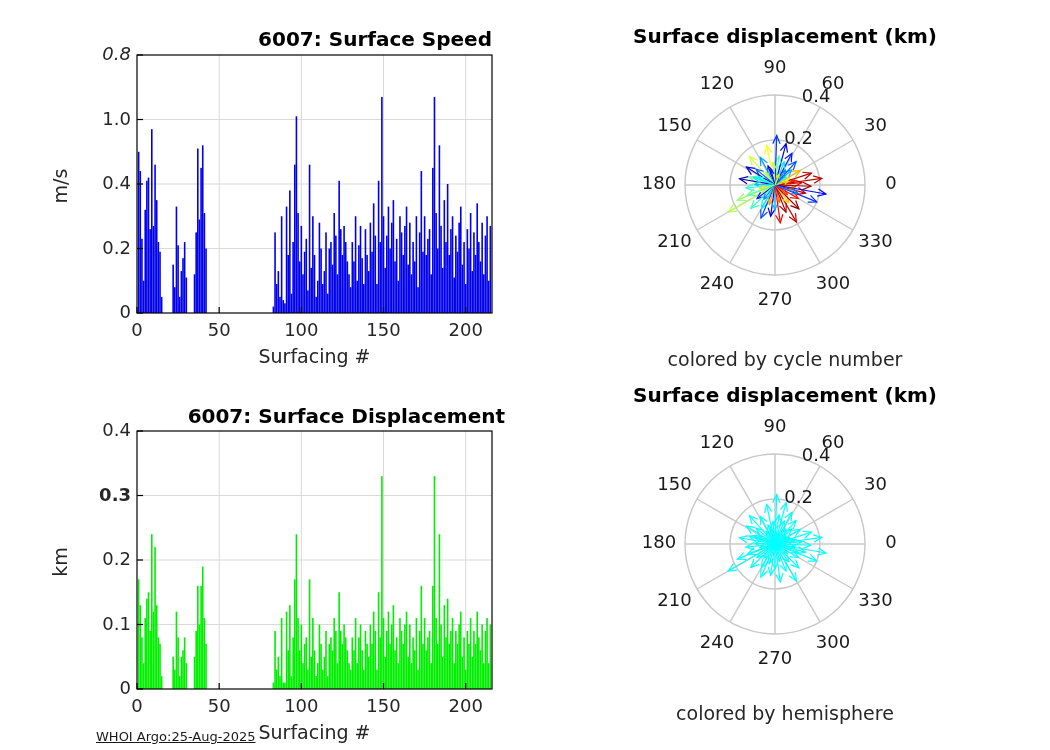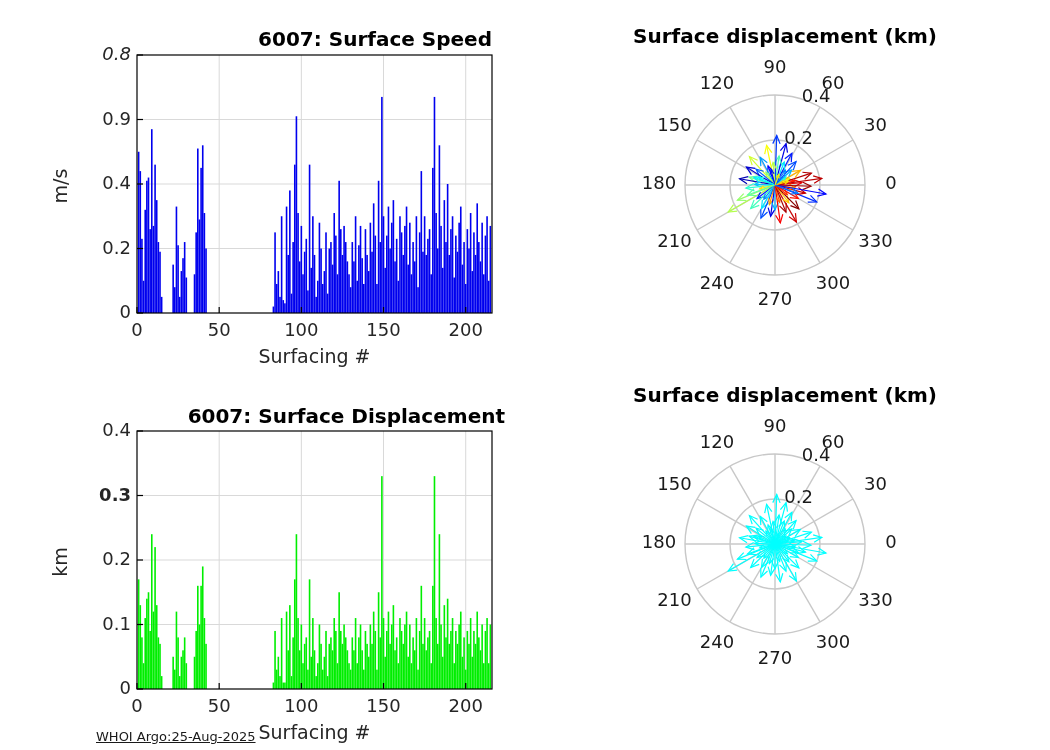--- a/index.html
+++ b/index.html
@@ -270,21 +270,21 @@
         <line x1="137" y1="313" x2="137" y2="307" stroke="#000000" stroke-width="1.2"></line>
         <line x1="219.17592592592592" y1="313" x2="219.17592592592592" y2="307" stroke="#000000" stroke-width="1.2"></line>
         <line x1="301.35185185185185" y1="313" x2="301.35185185185185" y2="307" stroke="#000000" stroke-width="1.2"></line>
         <line x1="383.52777777777777" y1="313" x2="383.52777777777777" y2="307" stroke="#000000" stroke-width="1.2"></line>
         <line x1="465.7037037037037" y1="313" x2="465.7037037037037" y2="307" stroke="#000000" stroke-width="1.2"></line>
       </g>
     </svg>
 <div class="tick y" style="left: 71px; top: 301px; width: 60px;">0</div>
     <div class="tick y" style="left: 71px; top: 236.5px; width: 60px;">0.2</div>
     <div class="tick y" style="left: 71px; top: 172px; width: 60px;">0.4</div>
-    <div class="tick y" style="left: 71px; top: 107.5px; width: 60px;">0.9</div>
+    <div class="tick y" style="left: 71px; top: 107.5px; width: 60px;">1.0</div>
     <div class="tick y" style="left: 71px; top: 43px; width: 60px; font-style: italic;">0.8</div>
     <div class="tick x" style="left: 107px; top: 319px; width: 60px;">0</div>
     <div class="tick x" style="left: 189.176px; top: 319px; width: 60px;">50</div>
     <div class="tick x" style="left: 271.352px; top: 319px; width: 60px;">100</div>
     <div class="tick x" style="left: 353.528px; top: 319px; width: 60px;">150</div>
     <div class="tick x" style="left: 435.704px; top: 319px; width: 60px;">200</div>
   </div>
 
 <div class="panel" id="polar-cycle-panel" style="left:530px; top:0px; width:520px; height:375px;">
   <div class="polar-title" style="left:35px; top:24px; width:440px;">Surface displacement (km)</div>
@@ -417,20 +417,21 @@
           <polyline points="223.9810366986247,158.74491050106795 217.51399084201216,165.0040891922758 226.49135789338823,165.6419612992591" fill="none" stroke="rgb(97,255,158)" stroke-width="1.2"></polyline>
           <line x1="245" y1="155" x2="223.85691603231706" y2="147.30454677517244" stroke="rgb(0,240,255)" stroke-width="1.2"></line>
           <polyline points="231.03880967341792,146.7942490895858 223.85691603231706,147.30454677517244 229.0305527176071,152.31188972813874" fill="none" stroke="rgb(0,240,255)" stroke-width="1.2"></polyline>
           <line x1="245" y1="155" x2="240.9236000396353" y2="139.78666823594716" stroke="rgb(0,15,255)" stroke-width="1.2"></line>
           <polyline points="244.09976348691666,143.699925926945 240.9236000396353,139.78666823594716 240.12959065321698,144.7637305315468" fill="none" stroke="rgb(0,15,255)" stroke-width="1.2"></polyline>
           <line x1="245" y1="155" x2="248.84772661241377" y2="144.42845801615854" stroke="rgb(255,240,0)" stroke-width="1.2"></line>
           <polyline points="249.13122532662857,148.41839892788124 248.84772661241377,144.42845801615854 246.0658694163214,147.30270061909746" fill="none" stroke="rgb(255,240,0)" stroke-width="1.2"></polyline>
         </g>
       </g>
     </svg>
+  <div class="caption" style="left:35px; top:348px; width:440px;">colored by cycle number</div>
 <div class="polar-ticklabel" style="left: 331px; top: 172px; width: 60px; text-align: center;">0</div>
     <div class="polar-ticklabel" style="left: 315.459px; top: 114px; width: 60px; text-align: center;">30</div>
     <div class="polar-ticklabel" style="left: 273px; top: 71.5411px; width: 60px; text-align: center;">60</div>
     <div class="polar-ticklabel" style="left: 215px; top: 56px; width: 60px; text-align: center;">90</div>
     <div class="polar-ticklabel" style="left: 157px; top: 71.5411px; width: 60px; text-align: center;">120</div>
     <div class="polar-ticklabel" style="left: 114.541px; top: 114px; width: 60px; text-align: center;">150</div>
     <div class="polar-ticklabel" style="left: 99px; top: 172px; width: 60px; text-align: center;">180</div>
     <div class="polar-ticklabel" style="left: 114.541px; top: 230px; width: 60px; text-align: center;">210</div>
     <div class="polar-ticklabel" style="left: 157px; top: 272.459px; width: 60px; text-align: center;">240</div>
     <div class="polar-ticklabel" style="left: 215px; top: 288px; width: 60px; text-align: center;">270</div>
@@ -776,20 +777,21 @@
           <polyline points="223.9810366986247,158.74491050106795 217.51399084201216,165.0040891922758 226.49135789338823,165.6419612992591" fill="none" stroke="#00ffff" stroke-width="1.2"></polyline>
           <line x1="245" y1="155" x2="223.85691603231706" y2="147.30454677517244" stroke="#00ffff" stroke-width="1.2"></line>
           <polyline points="231.03880967341792,146.7942490895858 223.85691603231706,147.30454677517244 229.0305527176071,152.31188972813874" fill="none" stroke="#00ffff" stroke-width="1.2"></polyline>
           <line x1="245" y1="155" x2="240.9236000396353" y2="139.78666823594716" stroke="#00ffff" stroke-width="1.2"></line>
           <polyline points="244.09976348691666,143.699925926945 240.9236000396353,139.78666823594716 240.12959065321698,144.7637305315468" fill="none" stroke="#00ffff" stroke-width="1.2"></polyline>
           <line x1="245" y1="155" x2="248.84772661241377" y2="144.42845801615854" stroke="#00ffff" stroke-width="1.2"></line>
           <polyline points="249.13122532662857,148.41839892788124 248.84772661241377,144.42845801615854 246.0658694163214,147.30270061909746" fill="none" stroke="#00ffff" stroke-width="1.2"></polyline>
         </g>
       </g>
     </svg>
+  <div class="caption" style="left:35px; top:327px; width:440px;">colored by hemisphere</div>
 <div class="polar-ticklabel" style="left: 331px; top: 156px; width: 60px; text-align: center;">0</div>
     <div class="polar-ticklabel" style="left: 315.459px; top: 98px; width: 60px; text-align: center;">30</div>
     <div class="polar-ticklabel" style="left: 273px; top: 55.5411px; width: 60px; text-align: center;">60</div>
     <div class="polar-ticklabel" style="left: 215px; top: 40px; width: 60px; text-align: center;">90</div>
     <div class="polar-ticklabel" style="left: 157px; top: 55.5411px; width: 60px; text-align: center;">120</div>
     <div class="polar-ticklabel" style="left: 114.541px; top: 98px; width: 60px; text-align: center;">150</div>
     <div class="polar-ticklabel" style="left: 99px; top: 156px; width: 60px; text-align: center;">180</div>
     <div class="polar-ticklabel" style="left: 114.541px; top: 214px; width: 60px; text-align: center;">210</div>
     <div class="polar-ticklabel" style="left: 157px; top: 256.459px; width: 60px; text-align: center;">240</div>
     <div class="polar-ticklabel" style="left: 215px; top: 272px; width: 60px; text-align: center;">270</div>

